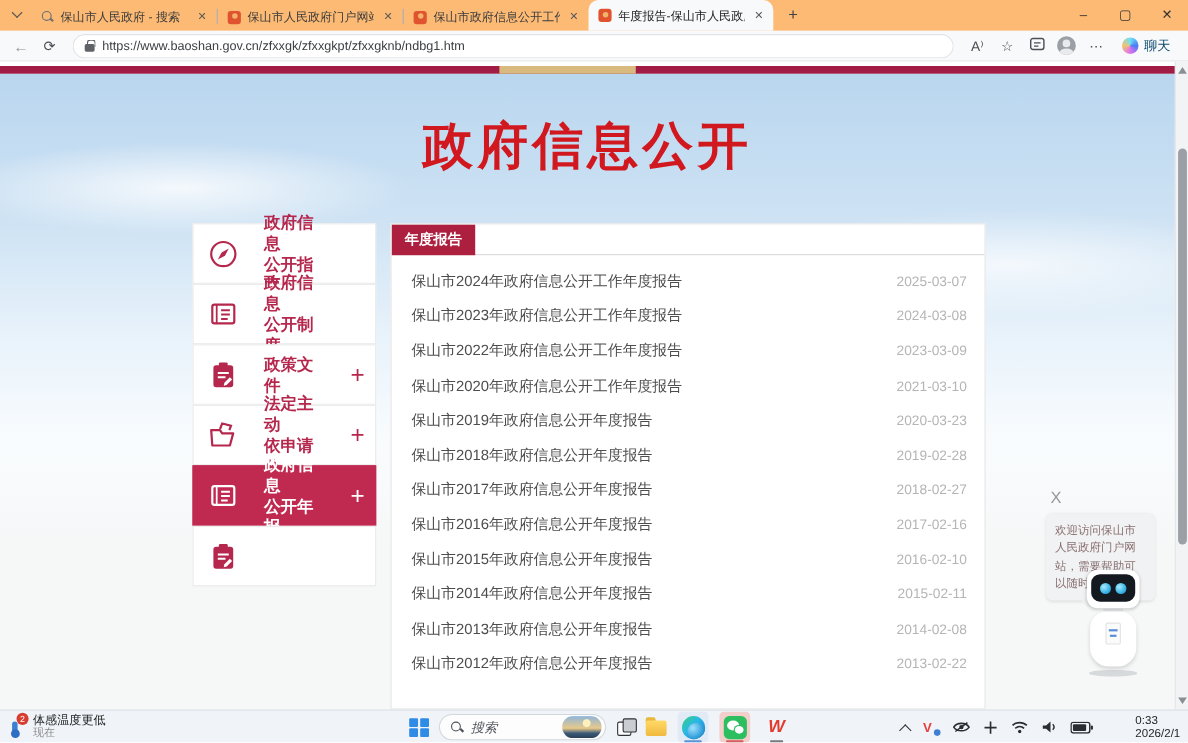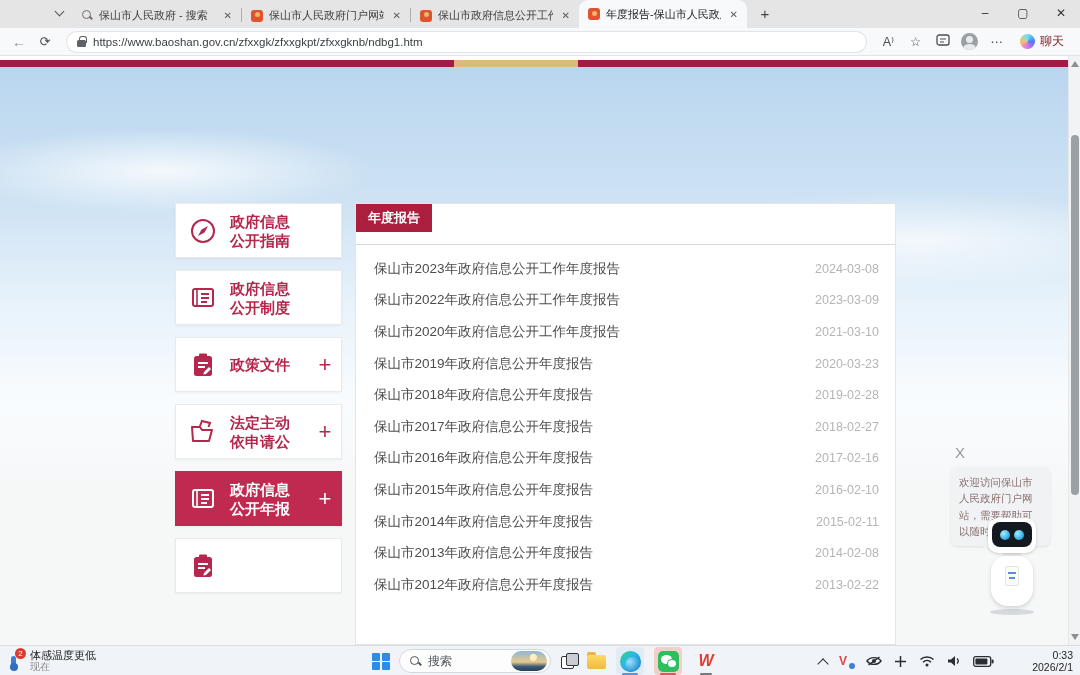--- a/index.html
+++ b/index.html
@@ -2,21 +2,21 @@
 <html><head>
 <meta charset="utf-8">
 <style>
   * { box-sizing: border-box; }
   html,body { margin:0; padding:0; }
   body {
     width:1080px; height:675px; position:relative; overflow:hidden;
     font-family:"Liberation Sans","DejaVu Sans",sans-serif; background:#fff;
   }
   
-  .tabstrip { position:absolute; top:0; left:0; right:0; height:28px; background:#e5e5e5; display:flex; align-items:flex-end;padding-left:44px; }
+  .tabstrip { position:absolute; top:0; left:0; right:0; height:28px; background:#fdba74; display:flex; align-items:flex-end; }
   .tab-actions { width:22px; height:22px; margin:3px 2px 3px 5px; border-radius:5px; position:relative; flex:0 0 auto; }
   .chev { width:7px; height:7px; border-right:1.6px solid #555; border-bottom:1.6px solid #555; transform:rotate(45deg); position:absolute; left:7px; top:5px; }
   .tab { width:168px; height:25px; display:flex; align-items:center; gap:6px; padding:0 6px 0 9px; font-size:11px; color:#3c3c3c; flex:0 0 auto; position:relative; }
   .tab.active { background:#f8f9fb; border-radius:9px 9px 0 0; height:28px; color:#222; }
   .tab .ttl { flex:1; white-space:nowrap; overflow:hidden; }
   .tab .x { font-size:10px; color:#5a5a5a; padding:0 3px; }
   .tabsep { width:1px; height:14px; background:#a9aeb5; margin-bottom:6px; flex:0 0 auto; }
   .fav-search { width:11px; height:11px; flex:0 0 auto; position:relative; }
   .fav-search::before { content:''; position:absolute; left:0; top:0; width:7px; height:7px; border:1.5px solid #6a6f75; border-radius:50%; }
   .fav-search::after { content:''; position:absolute; left:7px; top:7px; width:4px; height:1.5px; background:#6a6f75; transform:rotate(45deg); }
@@ -32,41 +32,41 @@
   .addr .url { font-size:11.5px; color:#3c4043; white-space:nowrap; overflow:hidden; }
   .lock { width:9px; height:11px; position:relative; flex:0 0 auto; }
   .lock::before { content:''; position:absolute; left:1.5px; top:0; width:6px; height:6px; border:1.4px solid #5f6368; border-radius:3px 3px 0 0; border-bottom:none; }
   .lock::after { content:''; position:absolute; left:0; top:4px; width:9px; height:7px; background:#5f6368; border-radius:1.5px; }
   .ticon { width:23px; text-align:center; font-size:12.5px; color:#4a4f55; flex:0 0 auto; }
   .avatar { width:17px; height:17px; border-radius:50%; background:#9aa0a6; position:relative; overflow:hidden; flex:0 0 auto; margin:0 3px; }
   .avatar::before { content:''; position:absolute; left:5px; top:3px; width:7px; height:7px; border-radius:50%; background:#e8eaed; }
   .avatar::after { content:''; position:absolute; left:2px; top:11px; width:13px; height:9px; border-radius:50%; background:#e8eaed; }
   .chat-btn { display:flex; align-items:center; gap:5px; height:22px; padding:0 8px; border-radius:11px; flex:0 0 auto; }
   .copilot { width:15px; height:15px; border-radius:50%; background:conic-gradient(#6ee0f7,#4a7df0,#e06ef0,#f0c46e,#6ee0f7); }
-  .chat-btn .lbl { font-size:12px; color:#7f1d1d; }
+  .chat-btn .lbl { font-size:12px; color:#0c4a6e; }
   
   .page { position:absolute; top:56px; left:0; width:1080px; height:589px; background:#fff; overflow:hidden; }
   .sky { position:absolute; top:11px; left:0; right:0; bottom:0;
     background:
       radial-gradient(ellipse 300px 60px at 15% 18%, rgba(255,255,255,.8), rgba(255,255,255,0) 70%),
       radial-gradient(ellipse 360px 70px at 85% 30%, rgba(255,255,255,.7), rgba(255,255,255,0) 70%),
       linear-gradient(180deg,#b9d6ef 0%,#cfe3f4 24%,#e9f3fb 42%,#f9fcfe 58%,#f6f7f7 75%,#f6f7f7 100%); }
   .topbar { position:absolute; top:4px; left:0; right:0; height:7px; background:#a01c45; }
   .topbar .gold { position:absolute; left:42%; width:11.5%; top:0; bottom:0; background:#d8b97e; }
   .site-title { position:absolute; top:46px; left:0; right:12px; text-align:center; font-size:46px; font-weight:bold; color:#d1181f; letter-spacing:4px; }
   
   .sidebar { position:absolute; left:175px; top:147px; width:167px; }
-  .side-item { position:relative; background:#fff; border:1px solid #eaeaea; box-shadow:0 1px 2px rgba(0,0,0,.05); height:55px; margin-bottom:12px; display:flex; align-items:center; gap:12px; padding:0 6px 0 12px; color:#b5274d; }
+  .side-item { position:relative; background:#fff; border:1px solid #eaeaea; box-shadow:0 1px 2px rgba(0,0,0,.05); height:55px; display:flex; align-items:center; gap:22px; padding:0 6px 0 12px; color:#b5274d; }
   .side-item .sicon { width:30px; height:30px; flex:0 0 auto; }
   .side-item .txt { flex:1; font-size:15px; font-weight:bold; line-height:19px; }
   .side-item .plus { width:20px; text-align:center; font-size:22px; font-weight:300; }
   .side-item.active { background:#c12a50; border-color:#c12a50; color:#fff; }
   
   .card { position:absolute; left:355px; top:147px; width:541px; height:442px; background:#fff; border:1px solid #e4e4e4; overflow:hidden; }
-  .card-head { height:41px; border-bottom:1px solid #d9d9d9; position:relative; }
+  .card-head { height:28px; border-bottom:1px solid #d9d9d9; position:relative; }
   .card-tab { position:absolute; left:0; top:0; height:28px; padding:0 12px; background:#ad1f3e; color:#fff; font-size:13px; font-weight:bold; display:flex; align-items:center; }
   .rows { padding-top:8px; }
   .row { height:31.6px; display:flex; align-items:center; padding:0 16px 0 18px; }
   .row .t { flex:1; font-size:13.5px; color:#4d4d4d; white-space:nowrap; overflow:hidden; }
   .row .d { font-size:12.5px; color:#b5b5b5; margin-left:12px; flex:0 0 auto; }
   
   .asst-close { position:absolute; left:955px; top:388px; font-size:15px; color:#999; }
   .bubble { position:absolute; left:951px; top:411px; width:99px; background:#f1f2f4; border-radius:6px; padding:7px 8px; font-size:10.5px; line-height:1.55; color:#8a7070; box-shadow:0 1px 3px rgba(0,0,0,.1); }
   .bubble::after { content:''; position:absolute; bottom:-6px; left:32px; border:6px solid transparent; border-top-color:#f1f2f4; border-bottom:0; }
   .robot { position:absolute; left:981px; top:462px; width:62px; }
@@ -94,21 +94,21 @@
   .w-badge { position:absolute; right:-3px; top:-2px; width:11px; height:11px; border-radius:50%; background:#d83b2f; color:#fff; font-size:8px; line-height:11px; text-align:center; }
   .w-txt .w1 { font-size:11px; color:#222; line-height:12px; }
   .w-txt .w2 { font-size:10px; color:#8a8a8a; line-height:12px; }
   .tb-center { position:absolute; left:372px; top:0; height:30px; display:flex; align-items:center; gap:10px; }
   .start { width:17px; height:17px; display:grid; grid-template-columns:8px 8px; grid-gap:1.5px; }
   .start span { width:8px; height:8px; background:#2e8be6; border-radius:1px; }
   .search { width:152px; height:24px; border-radius:12px; background:#fdfdfe; border:1px solid #d3d8dd; display:flex; align-items:center; gap:7px; padding:0 3px 0 10px; }
   .mag { width:11px; height:11px; position:relative; flex:0 0 auto; }
   .mag::before { content:''; position:absolute; left:0; top:0; width:7px; height:7px; border:1.5px solid #50555a; border-radius:50%; }
   .mag::after { content:''; position:absolute; left:7.5px; top:7.5px; width:4px; height:1.5px; background:#50555a; transform:rotate(45deg); }
-  .search .slbl { font-size:12px; color:#50555a; flex:1; }
+  .search .slbl { font-size:12px; color:#50555a; flex:1;font-style:italic; }
   .spic { width:36px; height:20px; border-radius:10px; flex:0 0 auto;
     background:
       radial-gradient(circle 4px at 62% 32%, #fdf0bd 0 3.2px, rgba(0,0,0,0) 4px),
       linear-gradient(180deg,#8fb6da 0%,#e8c98a 55%,#3a5a78 78%,#2b3f55 100%); }
   .tview { width:16px; height:16px; position:relative; }
   .tview::before { content:''; position:absolute; left:0; top:3px; width:11px; height:11px; background:#fff; border:1.4px solid #2f3338; border-radius:2px; }
   .tview::after { content:''; position:absolute; left:5px; top:0; width:11px; height:11px; background:#caced3; border:1.4px solid #2f3338; border-radius:2px; }
   .folder { width:19px; height:15px; position:relative; margin-top:2px; }
   .folder::before { content:''; position:absolute; left:0; top:-3px; width:9px; height:5px; background:#e8b73c; border-radius:2px 2px 0 0; }
   .folder::after { content:''; position:absolute; left:0; top:0; width:19px; height:14px; background:linear-gradient(180deg,#ffd967,#f0b93f); border-radius:2px; }
@@ -123,21 +123,21 @@
   .wechat-ic { width:21px; height:21px; border-radius:5px; background:#2dbe60; position:relative; }
   .wechat-ic::before { content:''; position:absolute; left:3px; top:4px; width:11px; height:9px; background:#fff; border-radius:50%; }
   .wechat-ic::after { content:''; position:absolute; left:10px; top:9px; width:8px; height:7px; background:#fff; border-radius:50%; box-shadow:0 0 0 1px #2dbe60; }
   .wps-ic { font-size:16px; font-weight:900; font-style:italic; color:#e23c2e; line-height:28px; }
   .tray { position:absolute; right:86px; top:0; height:30px; display:flex; align-items:center; gap:12px; }
   .chev-up { width:8px; height:8px; position:relative; }
   .chev-up::before { content:''; position:absolute; left:0; top:3px; width:7px; height:7px; border-left:1.6px solid #2f3338; border-top:1.6px solid #2f3338; transform:rotate(45deg); }
   .tray-v { position:relative; width:15px; height:15px; font-size:12px; font-weight:900; color:#e34040; line-height:15px; }
   .tray-v::after { content:''; position:absolute; right:-1px; bottom:0; width:6px; height:6px; border-radius:50%; background:#3f7fd4; }
   .tray svg { display:block; }
-  .clock { position:absolute; right:7px; top:3px; text-align:right; font-size:10.5px; color:#1f1f1f; line-height:12px; }
+  .clock { position:absolute; right:7px; top:3px; font-size:10.5px; color:#1f1f1f; line-height:12px; }
   
   .sicon svg { width:30px; height:30px; display:block; }
 </style>
 </head>
 <body>
 
 <div class="tabstrip">
   <div class="tab-actions">
       <span class="chev"></span>
     </div>
@@ -192,20 +192,21 @@
     <span class="copilot"></span>
     <span class="lbl">聊天</span>
   </div>
 </div>
 
 <div class="page">
   <div class="sky"></div>
   <div class="topbar">
       <span class="gold"></span>
     </div>
+  <div class="site-title">政府信息公开</div>
 
   <div class="sidebar">
     <div class="side-item">
       <span class="sicon">
         <svg viewBox="0 0 30 30">
             <circle cx="15" cy="15" r="11" fill="none" stroke="currentColor" stroke-width="2"></circle>
             <path d="M20 10 L16.5 16.5 L10 20 L13.5 13.5 Z" fill="currentColor"></path>
           </svg>
       </span>
       <span class="txt"><span>政府信息</span><br><span>公开指南</span></span>
@@ -266,20 +267,24 @@
       </span>
       <span class="plus"></span>
     </div>
   </div>
 
   <div class="card">
     <div class="card-head">
       <span class="card-tab">年度报告</span>
     </div>
     <div class="rows">
+      <div class="row">
+          <span class="t">保山市2024年政府信息公开工作年度报告</span>
+          <span class="d">2025-03-07</span>
+        </div>
       <div class="row">
           <span class="t">保山市2023年政府信息公开工作年度报告</span>
           <span class="d">2024-03-08</span>
         </div>
       <div class="row">
           <span class="t">保山市2022年政府信息公开工作年度报告</span>
           <span class="d">2023-03-09</span>
         </div>
       <div class="row">
           <span class="t">保山市2020年政府信息公开工作年度报告</span>

